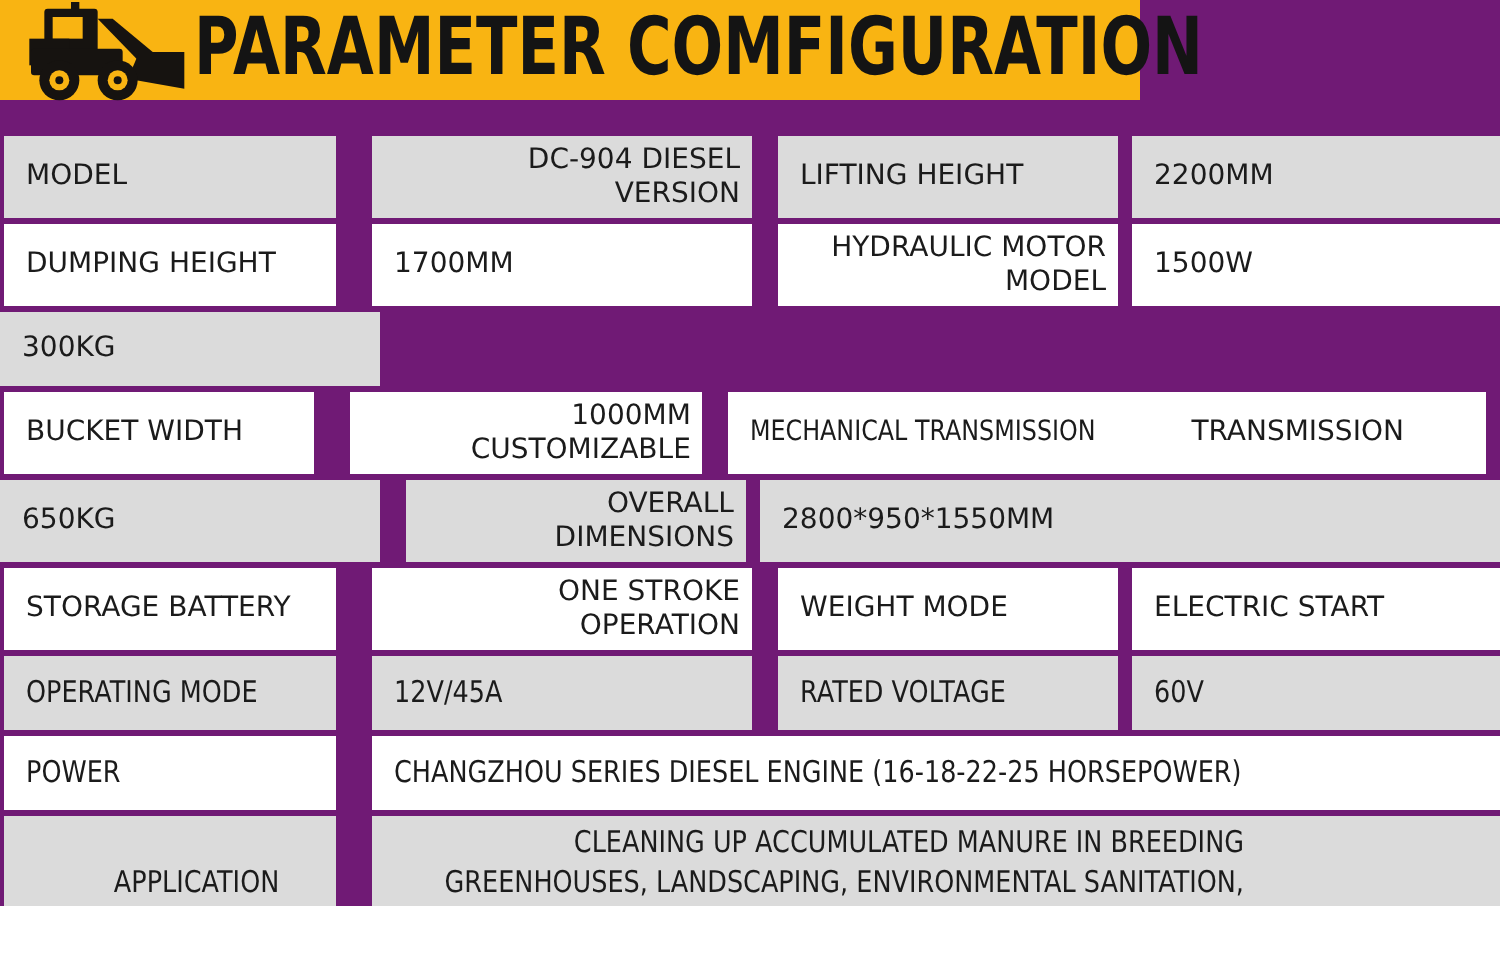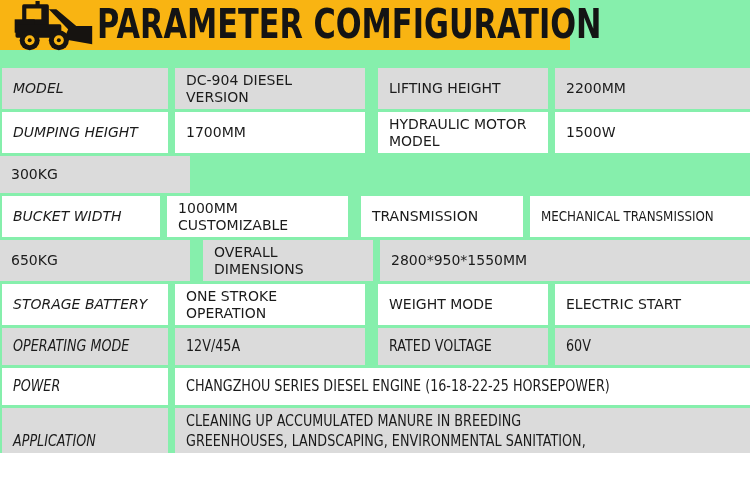--- a/index.html
+++ b/index.html
@@ -1,21 +1,21 @@
 <!DOCTYPE html>
 <html><head>
 <meta charset="utf-8">
 <style>
   html,body{margin:0;padding:0;}
   body{
     width:750px;height:484px;background:#ffffff;
     font-family:"DejaVu Sans","Liberation Sans",sans-serif;
     -webkit-font-smoothing:antialiased;
   }
-  .page{position:relative;width:750px;height:453px;overflow:hidden;background:#86efac;}
+  .page{position:relative;width:750px;height:453px;overflow:hidden;background:#701a75;text-align:right;}
 
   
   .banner{
     display:flex;align-items:center;
     width:570px;height:50px;background:#F9B412;
   }
   .loader-icon{flex:0 0 auto;margin-left:11px;align-self:flex-end;margin-bottom:-1px;}
   .banner-title{
     font-weight:bold;font-size:40px;line-height:1;color:#141414;
     white-space:nowrap;letter-spacing:0px;
@@ -24,21 +24,21 @@
   }
 
   
   .table{margin-top:18px;display:flex;flex-direction:column;row-gap:3px;}
   .row{display:flex;}
   .cell{
     display:flex;align-items:center;min-height:37px;
     box-sizing:border-box;padding:4px 6px 4px 11px;background:#ffffff;
   }
   .shaded .cell{background:#DBDBDB;}
-  .c1{width:166px;margin-left:2px;margin-right:7px;font-style:italic;}
+  .c1{width:166px;margin-left:2px;margin-right:18px;}
   .c2{width:190px;margin-right:13px;}
   .c3{width:170px;margin-right:7px;}
   .c4{flex:1;}
   .cspan{flex:1;}
   .tallrow .cell{min-height:80px;}
 
   .txt{
     font-size:14px;font-weight:500;color:#1B1B1B;line-height:1.18;
     display:inline-block;
   }
@@ -108,25 +108,25 @@
         </div>
     </div>
 
     <div class="row">
       <div class="cell c1">
           <span class="txt">BUCKET WIDTH</span>
         </div>
       <div class="cell c2">
           <span class="txt">1000MM CUSTOMIZABLE</span>
         </div>
+      <div class="cell c4">
+          <span class="txt cond">MECHANICAL TRANSMISSION</span>
+        </div>
       <div class="cell c3">
           <span class="txt">TRANSMISSION</span>
-        </div>
-      <div class="cell c4">
-          <span class="txt cond">MECHANICAL TRANSMISSION</span>
         </div>
     </div>
 
     <div class="row shaded">
       <div class="cell c2">
           <span class="txt">650KG</span>
         </div>
       <div class="cell c3">
           <span class="txt">OVERALL DIMENSIONS</span>
         </div>

